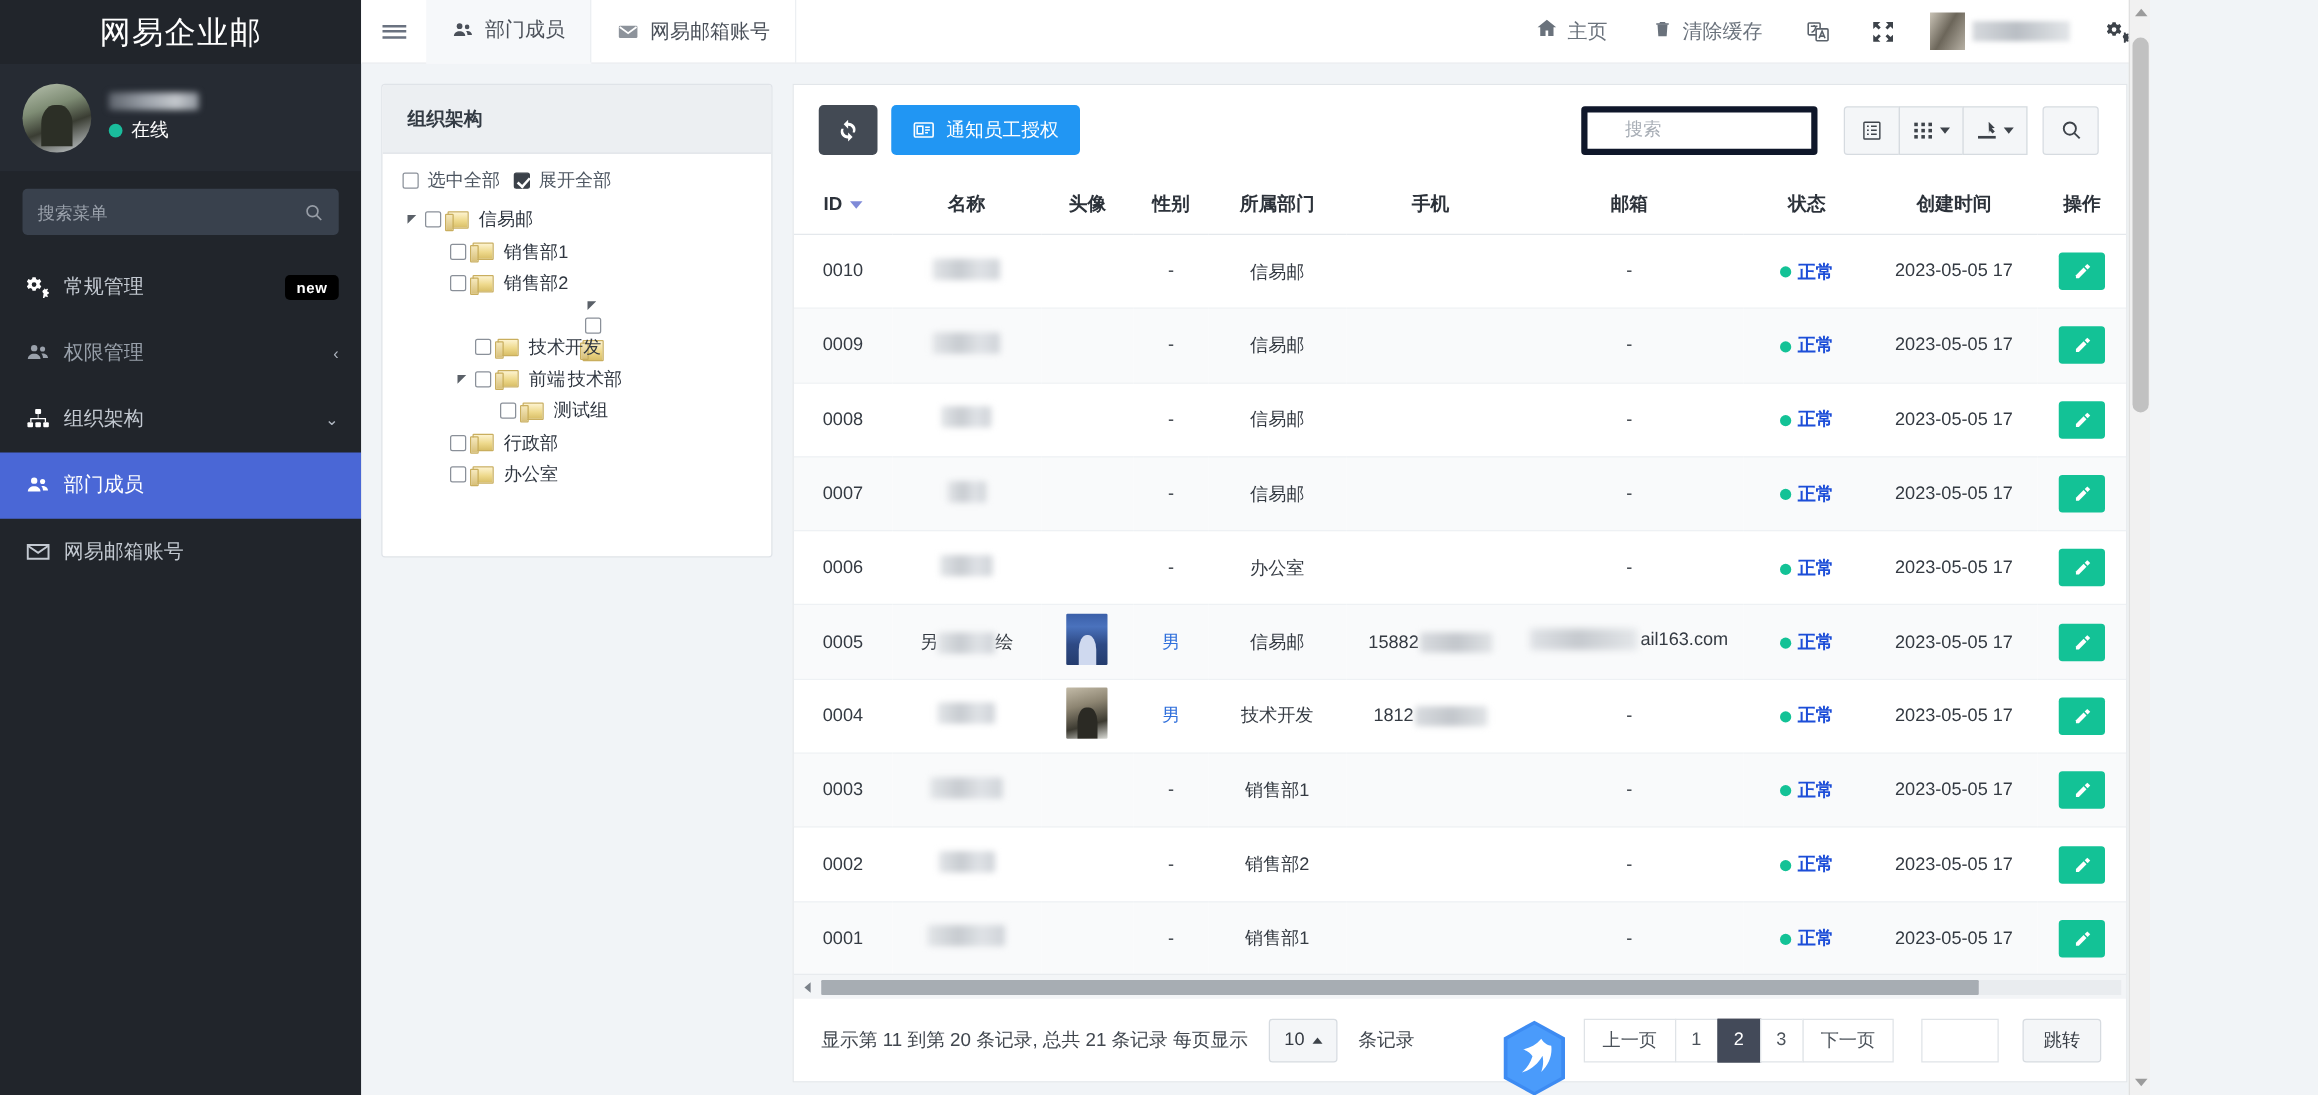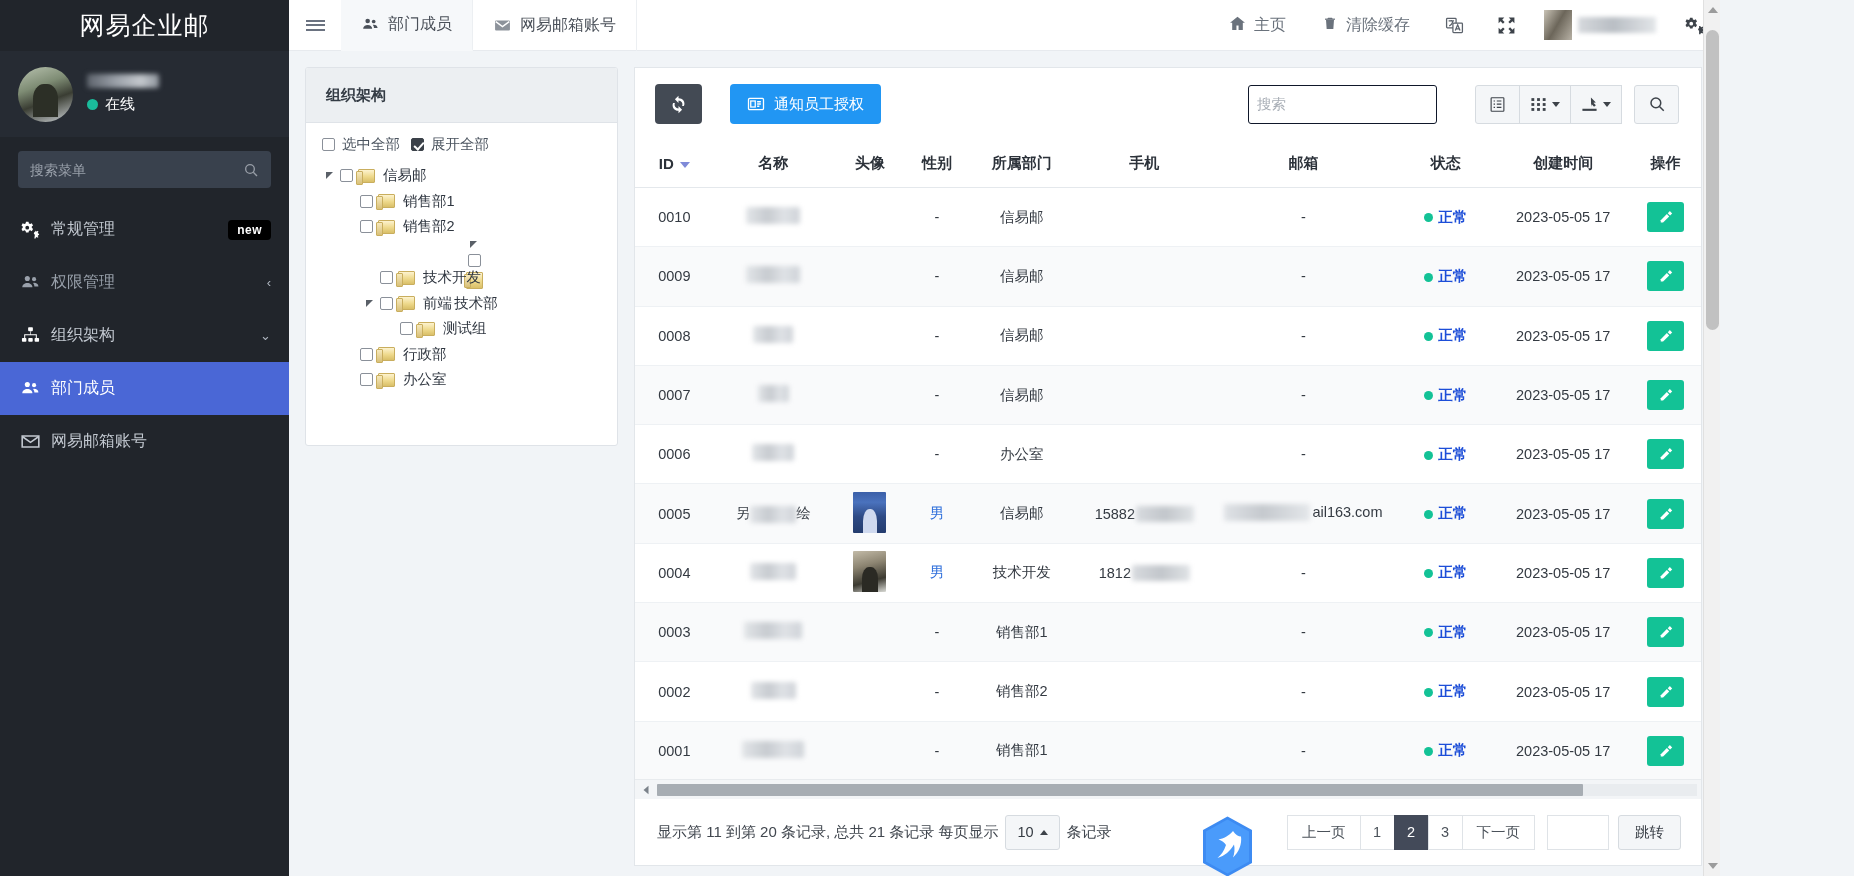--- a/index.html
+++ b/index.html
@@ -142,32 +142,32 @@
   .folder::before{
     content:""; position:absolute; left:-3px; top:1px; width:5px; height:12px;
     background: linear-gradient(180deg,#f6e9bd,#d8c079); border:1px solid #c9ae5e; border-radius:1px;
   }
 
   
   #tablecard {
     flex: 1; min-width: 0; background: #fff; border: 1px solid #e2e6ea;
     display: flex; flex-direction: column; overflow: hidden; height: 799px;
   }
-  .tbl-toolbar { height: 72px; display: flex; align-items: center; padding: 0 22px 0 20px; gap: 28px; }
+  .tbl-toolbar { height: 72px; display: flex; align-items: center; padding: 0 22px 0 20px; gap: 11px; }
   .btn-refresh {
     width: 47px; height: 40px; background: #434a54; border-radius: 4px;
     display: flex; align-items: center; justify-content: center; cursor: pointer;
   }
   .btn-notify {
     height: 40px; background: #2196f3; color: #fff; border-radius: 4px;
     display: flex; align-items: center; gap: 9px; padding: 0 17px; font-size: 15px; cursor: pointer;
   }
   .searchbox {
-    width: 189px; height: 39px; border: 1px solid #0f172a; border-radius: 3px;
-    display: flex; align-items: center; padding: 0 8px; background: #fff;
+    width: 189px; height: 39px; border: 5px solid #0f172a; border-radius: 3px;
+    display: flex; align-items: center; padding: 0 30px; background: #fff;
   }
   .searchbox input {
     border: 0; outline: 0; width: 100%; font-size: 14.5px; color: #4a5059;
     font-family: "Liberation Sans", sans-serif; background: transparent;
   }
   .searchbox input::placeholder { color: #a7adb5; }
   .btngroup { display: flex; margin-left: 10px; }
   .gbtn {
     height: 39px; min-width: 45px; border: 1px solid #d6dbe0; background: #f4f6f8;
     display: flex; align-items: center; justify-content: center; gap: 5px; cursor: pointer;
@@ -214,21 +214,21 @@
     display: inline-flex; align-items: center; justify-content: center; cursor: pointer;
   }
 
   
   .hscroll { height: 20px; background: #f3f5f7; border-top: 1px solid #e8ebee; position: relative; display:flex; align-items:center;}
   .hs-arrow { width: 22px; height: 20px; display:flex; align-items:center; justify-content:center; cursor:pointer;}
   .hs-track { flex: 1; height: 12px; background: #e9ecef; margin-right: 4px; position: relative; }
   .hs-thumb { position: absolute; left: 0; top: 0; height: 12px; width: 89%; background: #a7adb3; border-radius: 1px;}
 
   
-  .tbl-footer { height: 66px; display: flex; align-items: center; padding: 0 20px 0 22px; gap: 0; }
+  .tbl-footer { height: 66px; display: flex; align-items: center; padding: 0 20px 0 22px; gap: 10px; }
   .foot-txt { font-size: 15px; color: #41474f; }
   .perpage {
     height: 35px; min-width: 53px; border: 1px solid #d6dbe0; background: #f4f6f8; border-radius: 3px;
     display: inline-flex; align-items: center; justify-content: center; gap: 6px; padding: 0 11px;
     font-size: 14.5px; color: #343a42; cursor: pointer; margin: 0 7px;
   }
   .caret-up { width:0;height:0;border-left:4.5px solid transparent;border-right:4.5px solid transparent;border-bottom:5px solid #3d434a;}
   .pager { display: flex; margin-left: auto; }
   .pg {
     height: 35px; min-width: 35px; padding: 0 14px; border: 1px solid #dfe3e7;

